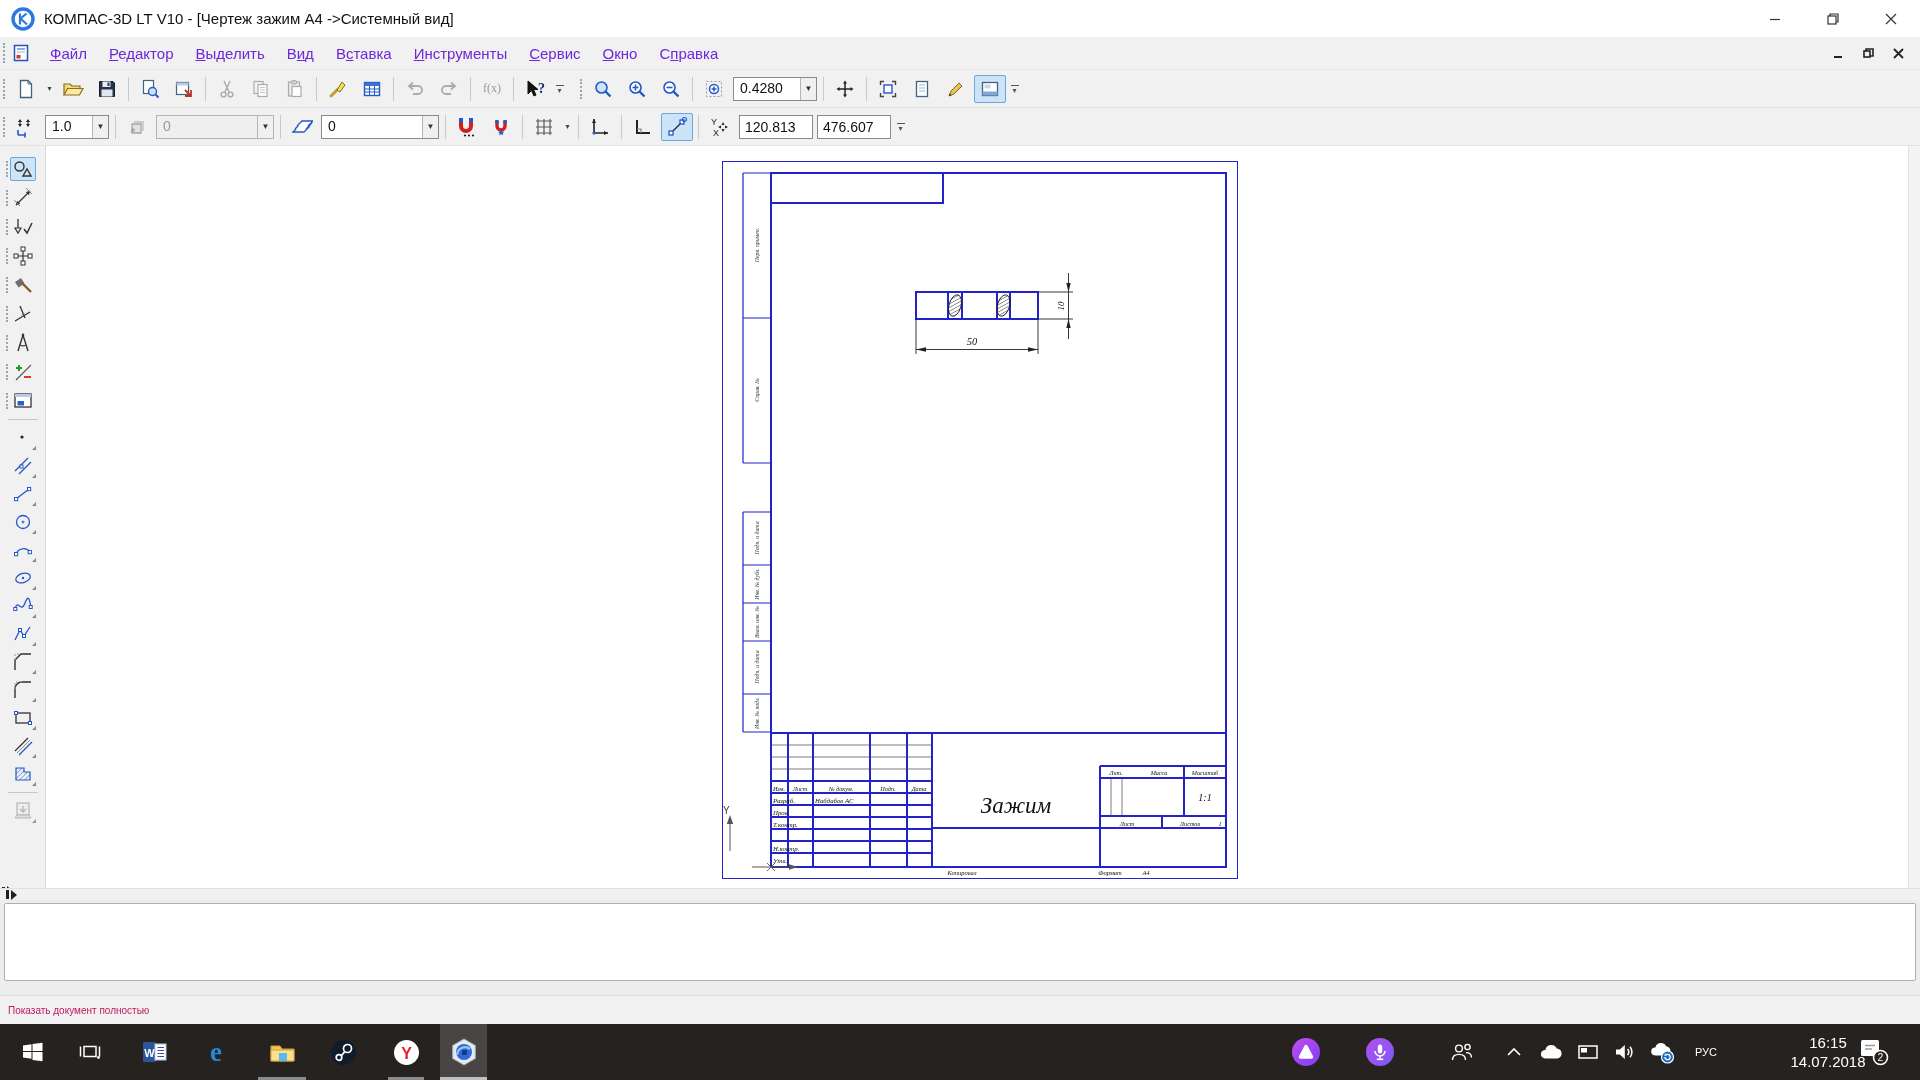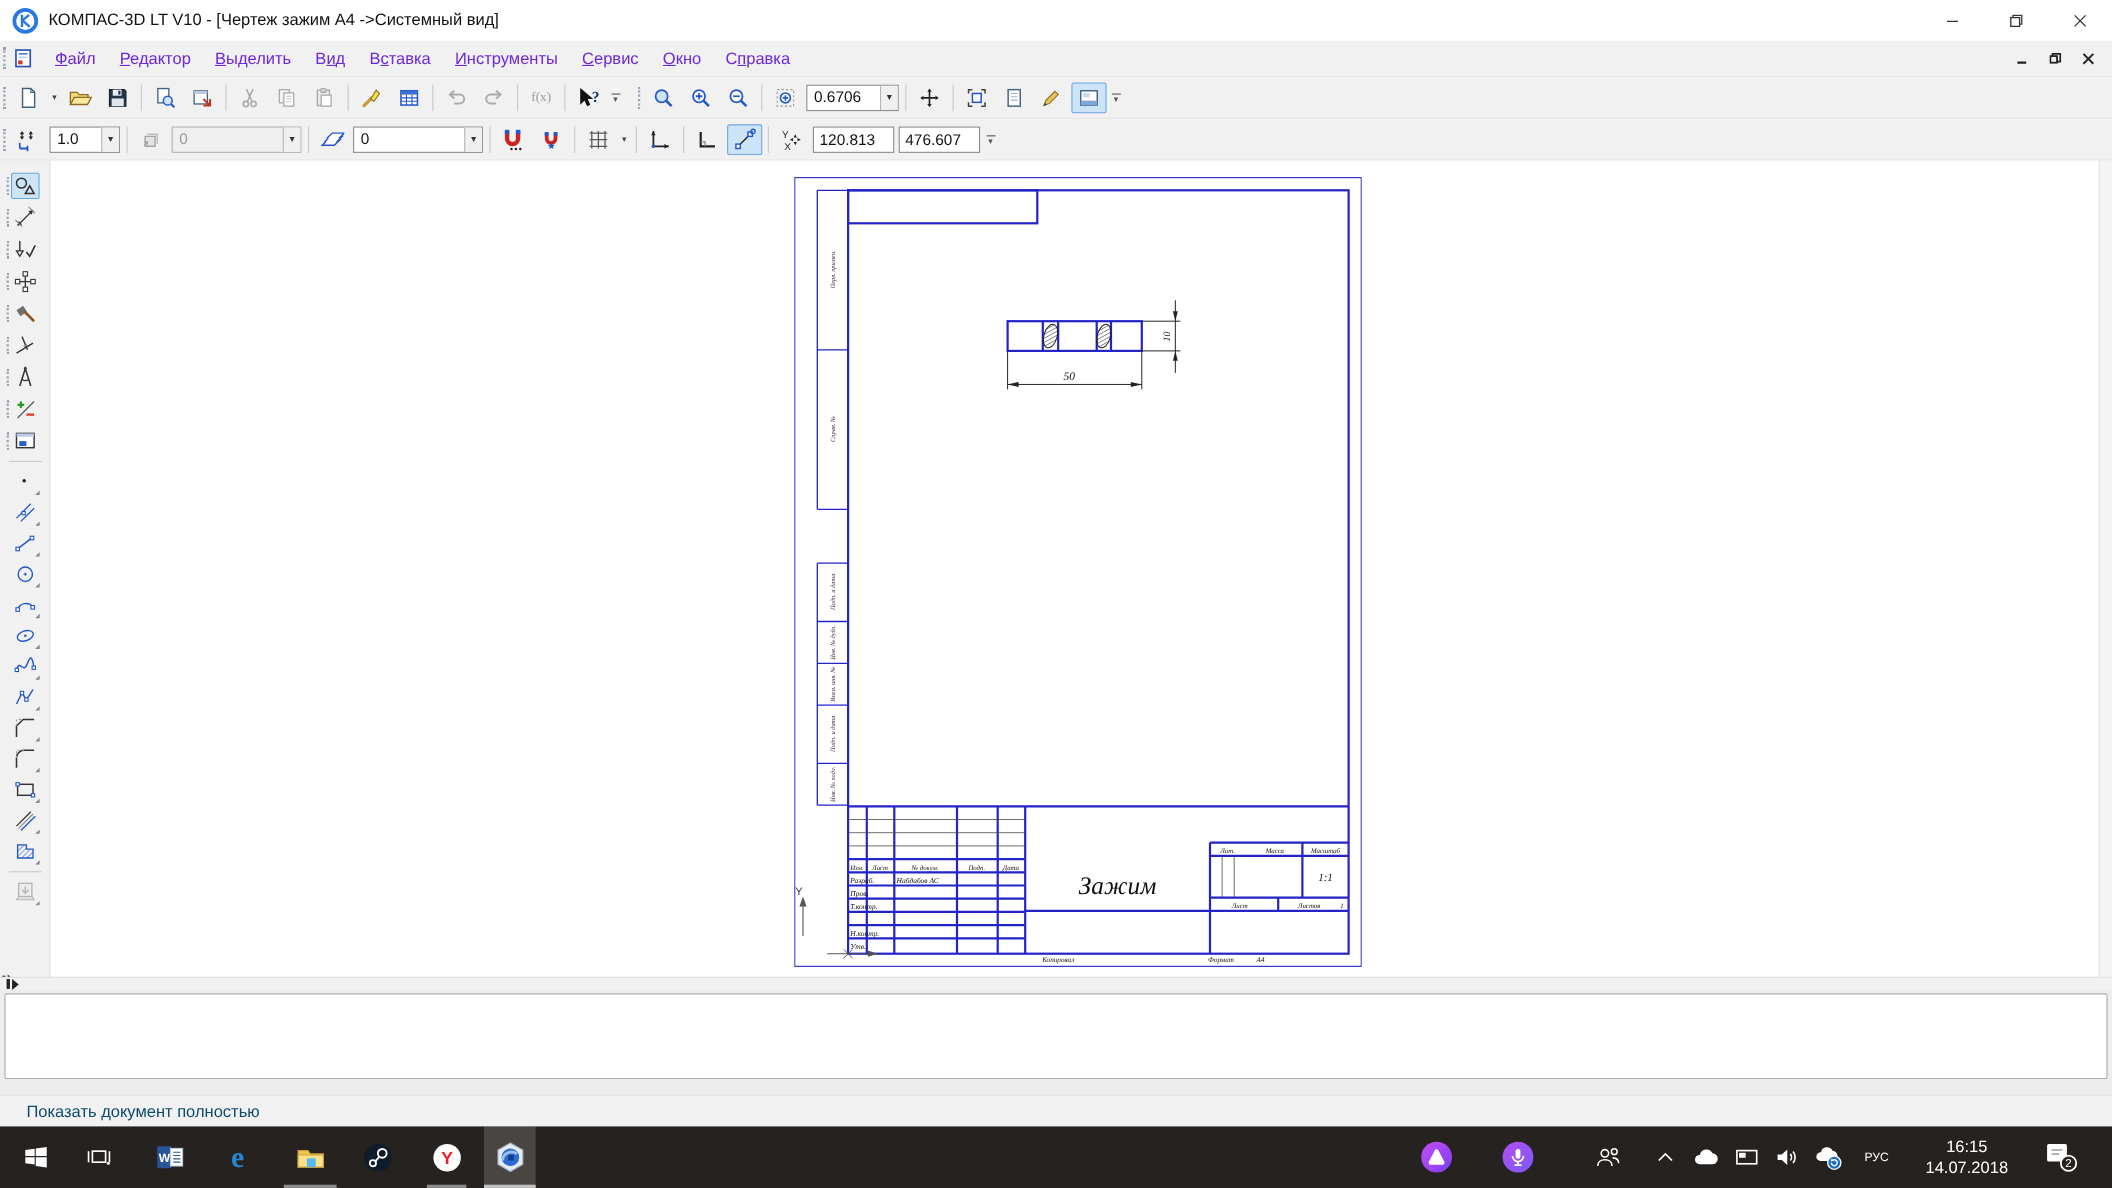--- a/index.html
+++ b/index.html
@@ -51,21 +51,21 @@
 .expander s{display:block;width:0;height:0;border-left:6px solid #222;border-top:5px solid transparent;border-bottom:5px solid transparent}
 
 .canvas{left:46px;top:146px;width:1862px;height:742px;background:#fff;overflow:hidden}
 .vscroll{left:1908px;top:146px;width:12px;height:742px;background:#f4f4f4;border-left:1px solid #e2e2e2}
 .bottomstrip{left:0;top:888px;width:1920px;height:12px;background:#f1f1f1;border-top:1px solid #e0e0e0;display:flex;align-items:center}
 .sheet-svg{left:722px;top:161px;width:516px;height:718px}
 
 .proparea{left:0;top:900px;width:1920px;height:95px;background:#ededed}
 .propbox{left:4px;top:903px;width:1912px;height:78px;background:#fff;border:1px solid #aeaeae;border-radius:2px}
 .statusbar{left:0;top:995px;width:1920px;height:29px;background:#f1f1f1;border-top:1px solid #dcdcdc;display:flex;align-items:center}
-.status-text{font-size:15px;color:#0c4a6e;margin-left:24px}
+.status-text{font-size:10px;color:#be185d;margin-left:8px}
 
 .taskbar{left:0;top:1024px;width:1920px;height:56px;background:#252220}
 .tb-ico{position:absolute;top:0;height:56px;display:flex;align-items:center;justify-content:center}
 .runbar{position:absolute;bottom:0;height:3px;background:#8b8b8b}
 .kompas-active{background:rgba(255,255,255,.16)}
 .kompas-active .runbar{background:#c0c0c0}
 .traytxt{color:#fff;font-size:11px}
 .clock{display:flex;flex-direction:column;align-items:center;justify-content:center;color:#fff;font-size:15px;line-height:19px}
 svg{display:block}
 </style>
@@ -264,21 +264,21 @@
       </div>
     <span class="sep"></span>
     <div class="tb-btn">
         <svg width="20" height="20" viewBox="0 0 20 20">
           <rect x="2.5" y="2.5" width="15" height="15" fill="none" stroke="#9a9a9a" stroke-dasharray="2 2"></rect>
           <circle cx="10" cy="10" r="4.5" fill="#fff" stroke="#2458c8" stroke-width="1.5"></circle>
           <path d="M10,7.5 V12.5 M7.5,10 H12.5" stroke="#2458c8" stroke-width="1.5"></path>
         </svg>
       </div>
     <div class="combo" style="width:84px">
-      <span class="val" style="flex:1">0.6706</span>
+      <span class="val" style="flex:1">0.4280</span>
       <span class="drop">▼</span>
     </div>
     <span class="sep"></span>
     <div class="tb-btn">
         <svg width="20" height="20" viewBox="0 0 20 20">
           <path d="M10,1.5 L12,4.5 H8 z M10,18.5 L8,15.5 H12 z M1.5,10 L4.5,8 V12 z M18.5,10 L15.5,12 V8 z" fill="#222"></path>
           <path d="M10,3.5 V16.5 M3.5,10 H16.5" stroke="#222" stroke-width="1.5"></path>
         </svg>
       </div>
     <span class="sep"></span>
@@ -834,21 +834,21 @@
       <svg width="28" height="26" viewBox="0 0 28 26">
           <path d="M7,16.5 a4,4 0 0 1 .4,-8 a5.6,5.6 0 0 1 10.6,-1.3 a3.8,3.8 0 0 1 -.4,9.3 z" fill="#fff"></path>
           <circle cx="19.5" cy="18" r="6" fill="#1b6ec2" stroke="#fff" stroke-width="1.2"></circle>
           <path d="M16.8,18 a2.7,2.7 0 1 0 1,-2.1" fill="none" stroke="#fff" stroke-width="1.3"></path>
           <polygon points="17.2,14.2 18.6,16.4 16.2,16.8" fill="#fff"></polygon>
         </svg>
     </div>
     <div class="tb-ico" style="left:1684px;width:44px">
       <span class="traytxt">РУС</span>
     </div>
-    <div class="tb-ico clock" style="left:1732px;width:112px">
+    <div class="tb-ico clock" style="left:1772px;width:112px">
       <span>16:15</span>
       <span>14.07.2018</span>
     </div>
     <div class="tb-ico" style="left:1848px;width:50px">
       <svg width="34" height="32" viewBox="0 0 34 32">
           <rect x="5" y="4" width="18" height="16" rx="1.5" fill="#fff"></rect>
           <path d="M19,20 v-4 h4 z" fill="#d9d9d9"></path>
           <path d="M9,9.5 h10 M9,13 h7" stroke="#9a9a9a" stroke-width="1.4"></path>
           <circle cx="24.5" cy="21.5" r="7" fill="#252220" stroke="#fff" stroke-width="1.6"></circle>
           <text x="24.5" y="25.3" font-size="10.5" fill="#fff" text-anchor="middle" font-family="Liberation Sans,sans-serif">2</text>

